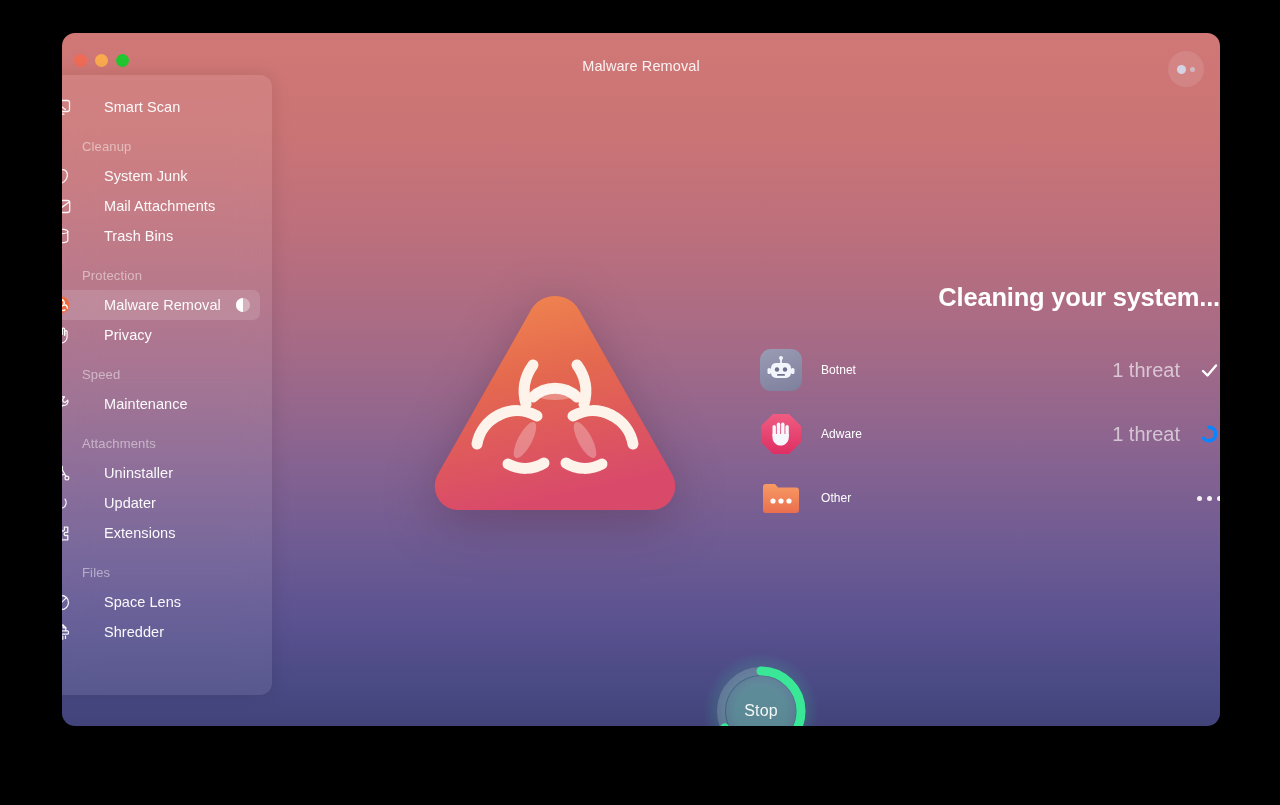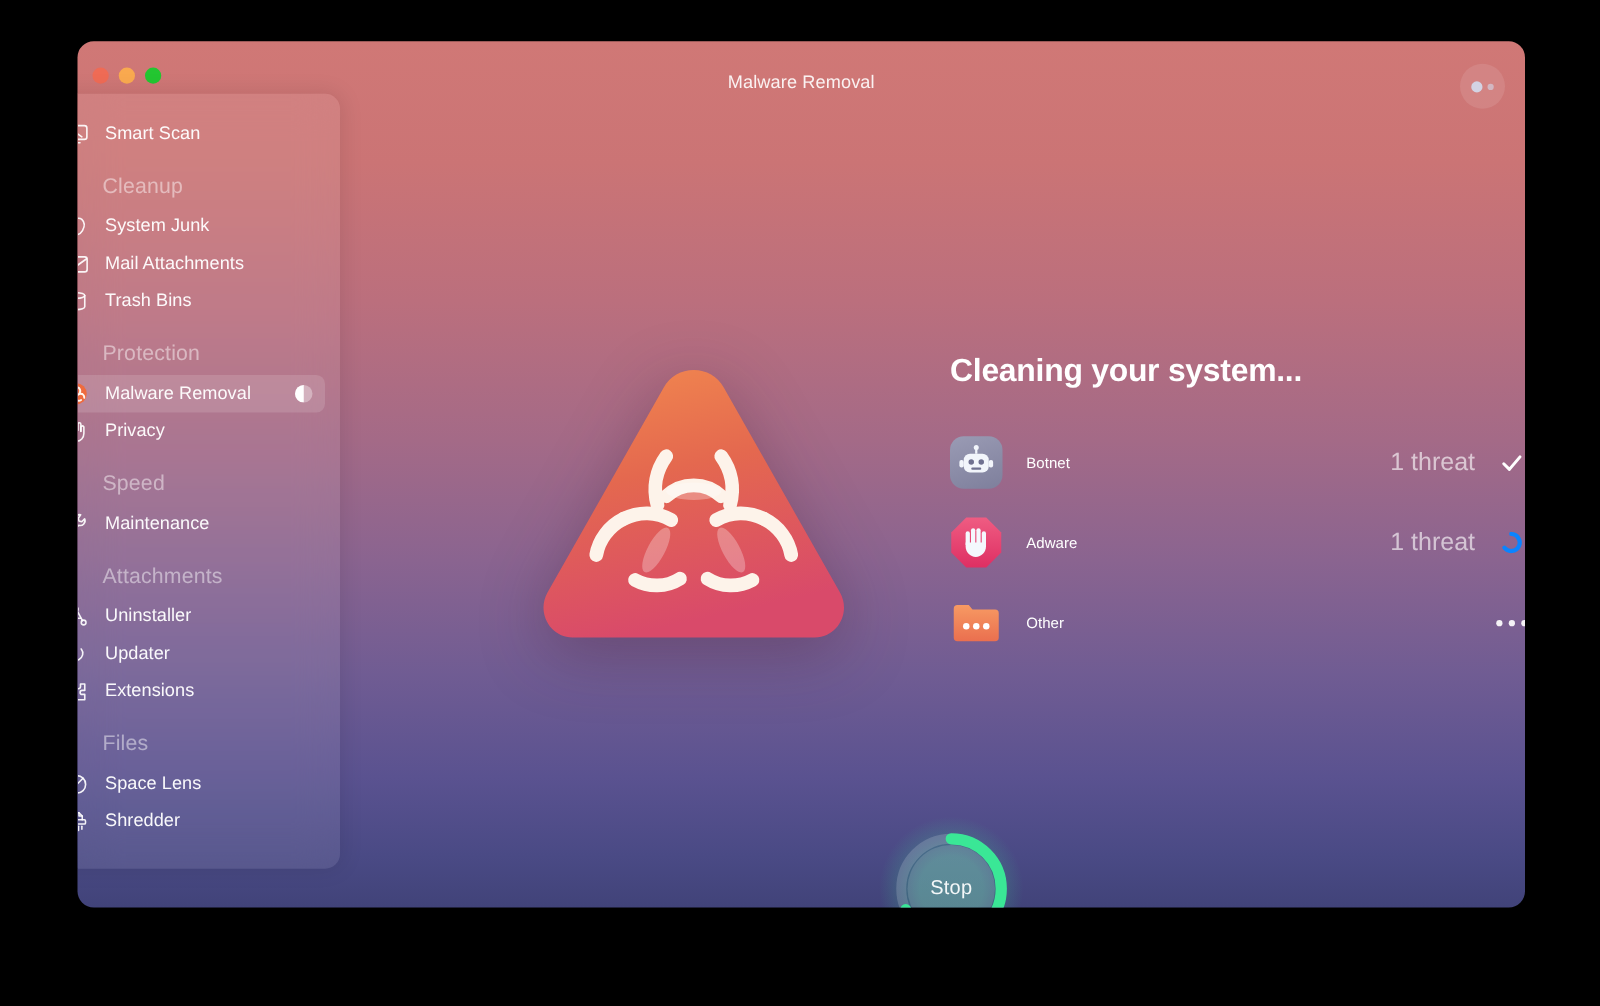--- a/index.html
+++ b/index.html
@@ -107,21 +107,21 @@
     height: 620px;
     border-radius: 0 12px 12px 0;
     background: rgba(255,255,255,0.085);
     backdrop-filter: blur(16px);
     z-index: 8;
     padding: 17px 0 0 0;
     box-shadow: 1px 0 18px rgba(0,0,0,0.10);
   }
 
   .sb-section {
-    font-size: 17px;
+    font-size: 13px;
     color: rgba(255,255,255,0.47);
     padding: 0 0 0 54px;
     margin: 17px 0 7px 0;
     letter-spacing: 0.15px;
   }
 
   .sb-item {
     position: relative;
     display: flex;
     align-items: center;
@@ -143,20 +143,21 @@
     justify-content: center;
     margin-right: 10px;
   }
   .sb-ico svg { display: block; }
 
   .sb-label {
     font-size: 14.5px;
     color: rgba(255,255,255,0.96);
     white-space: nowrap;
     letter-spacing: 0.05px;
+    margin-left: 20px;
   }
 
   .sb-badge {
     position: absolute;
     right: 10px;
     top: 50%;
     transform: translateY(-50%);
     width: 14px; height: 14px;
     border-radius: 50%;
     background: rgba(255,255,255,0.35);
@@ -199,20 +200,21 @@
     top: 180px;
     width: 460px;
   }
 
   .panel-title {
     font-size: 25.5px;
     font-weight: bold;
     color: #ffffff;
     letter-spacing: -0.2px;
     margin-bottom: 34px;
+    text-align: right;
   }
 
   .threat-row {
     display: flex;
     align-items: center;
     height: 48px;
     margin-bottom: 16px;
   }
   .threat-ico {
     width: 42px; height: 42px;

